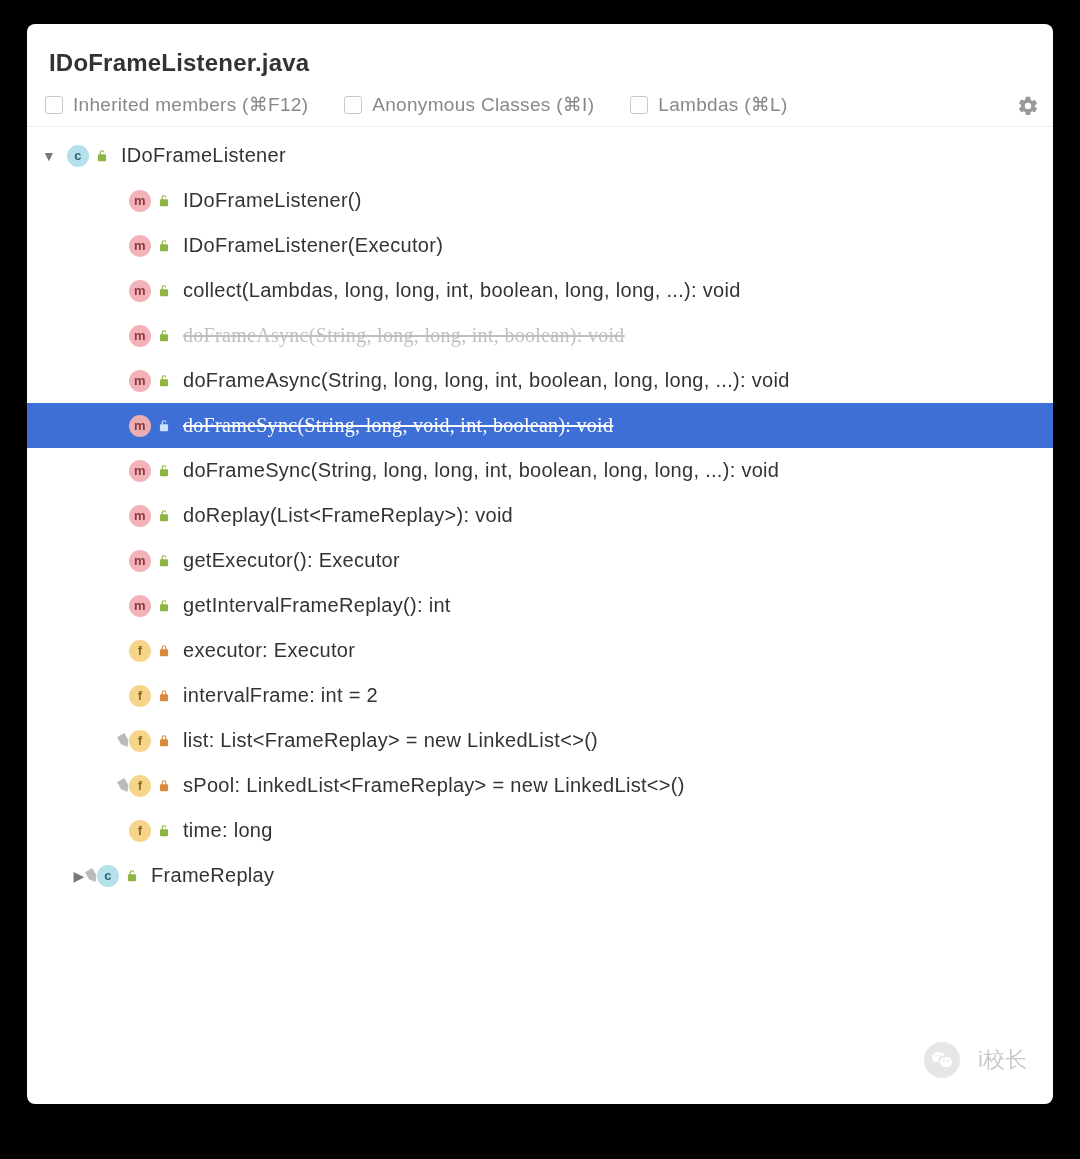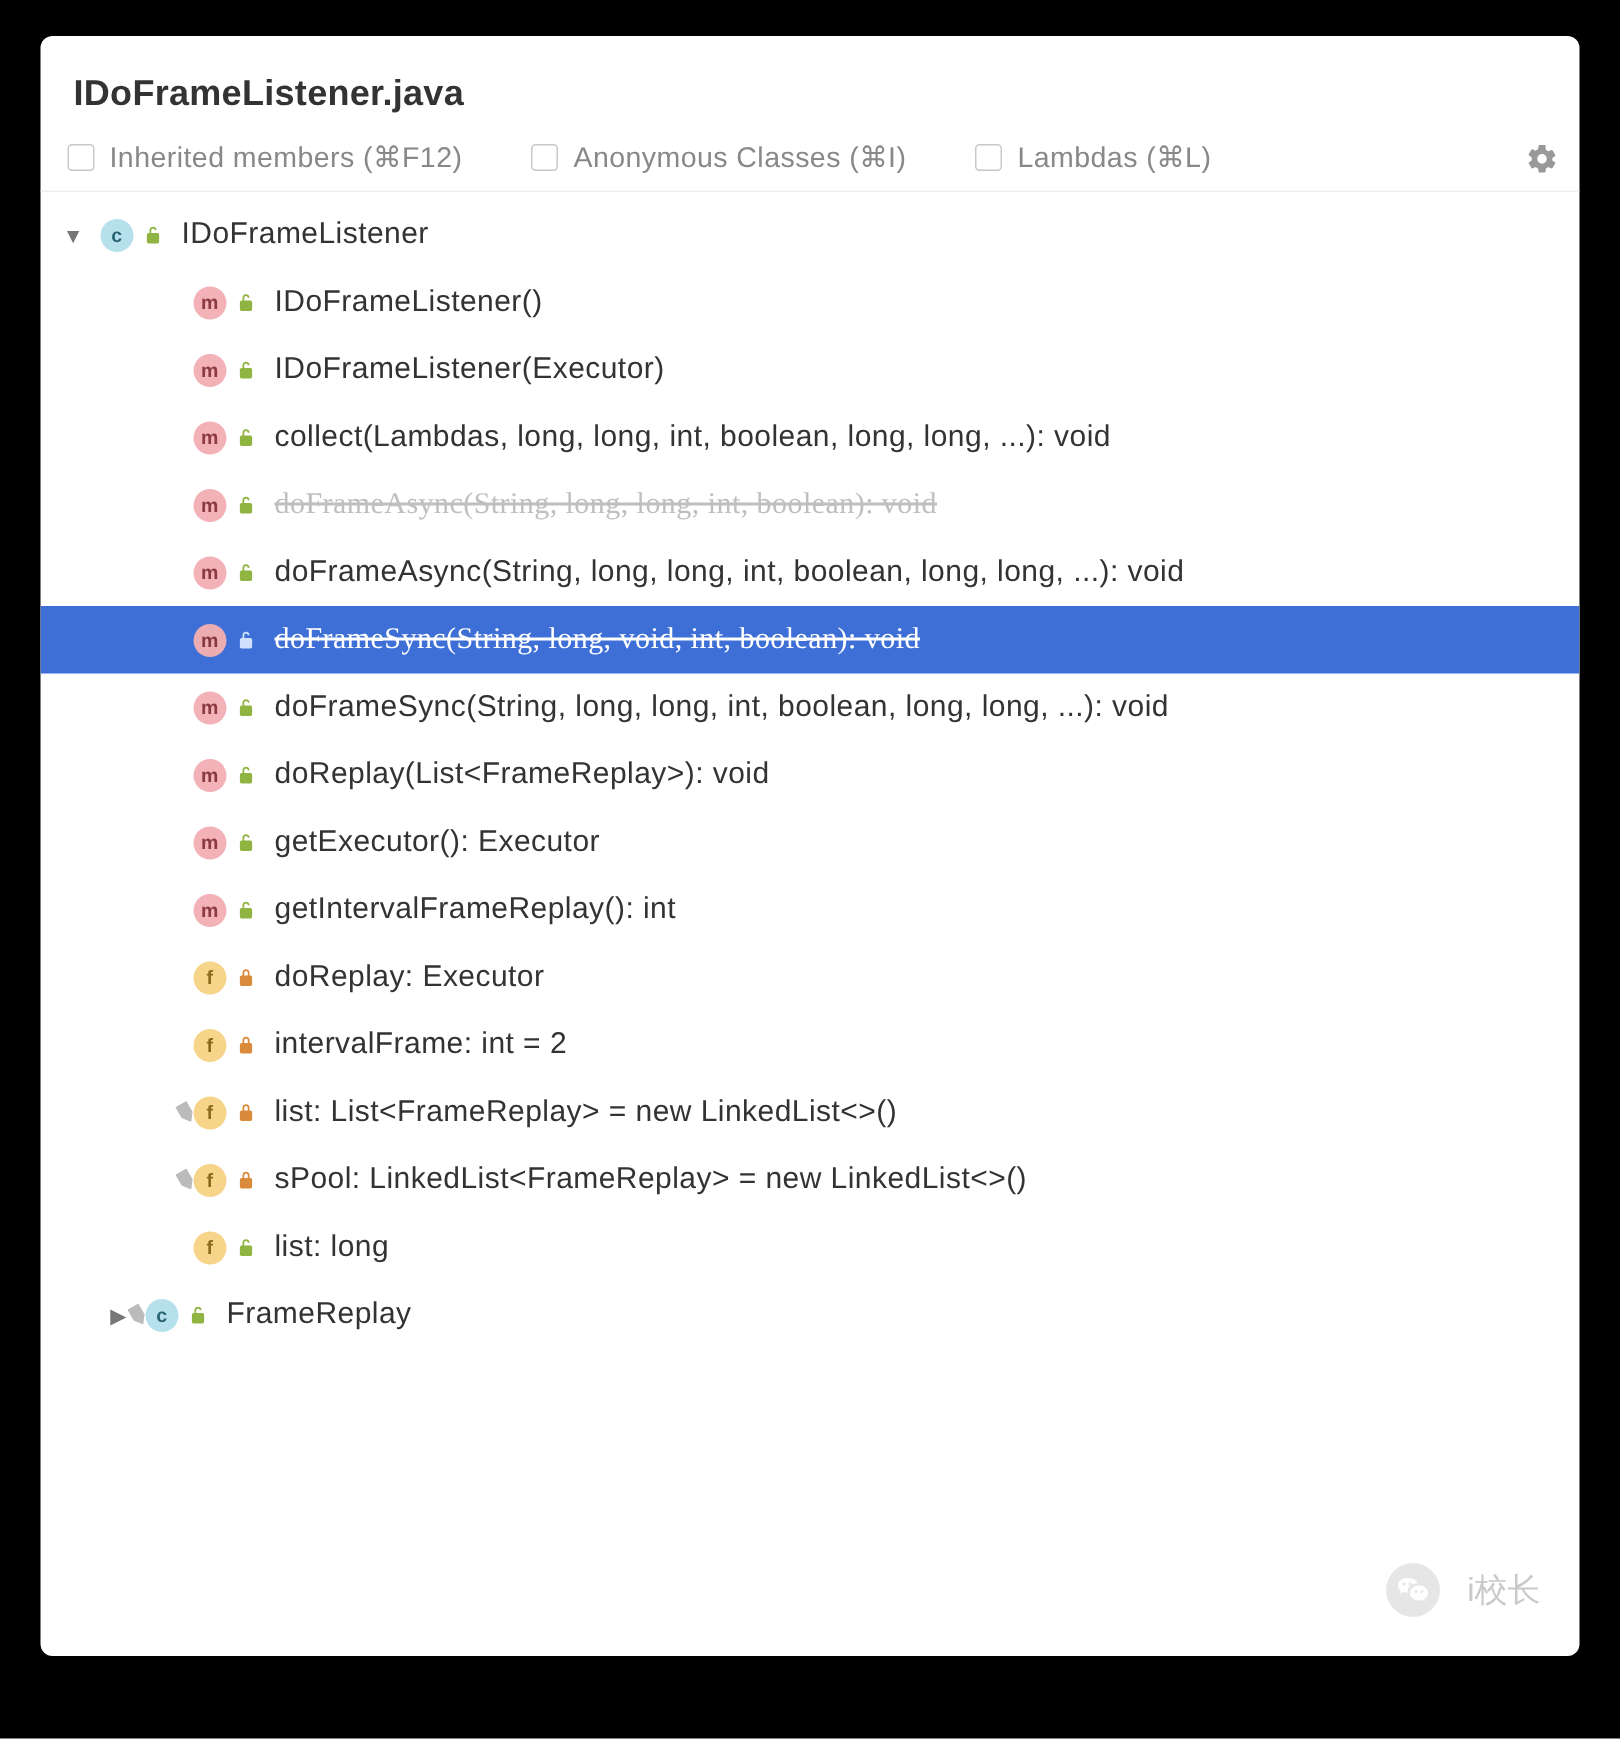--- a/index.html
+++ b/index.html
@@ -29,21 +29,21 @@
     font-size: 24px;
     font-weight: 700;
     color: #333;
     letter-spacing: 0.2px;
     margin-top: 11px;
   }
   .toolbar {
     display: flex;
     align-items: center;
     padding: 6px 18px 10px 18px;
-    gap: 46px;
+    gap: 36px;
     border-bottom: 1px solid #eee;
     position: relative;
   }
   .toolbar .check-item {
     display: inline-flex;
     align-items: center;
     gap: 10px;
   }
   .checkbox {
     width: 18px;
@@ -304,21 +304,21 @@
         <span class="label">getIntervalFrameReplay(): int</span>
       </div>
       <div class="row level-1">
         <span class="expander"></span>
         <span class="kind-badge kind-f">f</span>
         <span class="access locked">
           <svg width="14" height="14" viewBox="0 0 24 24" fill="currentColor">
             <path d="M12 2a4 4 0 0 0-4 4v3H7a2 2 0 0 0-2 2v8a2 2 0 0 0 2 2h10a2 2 0 0 0 2-2v-8a2 2 0 0 0-2-2h-1V6a4 4 0 0 0-4-4zm-2 4a2 2 0 1 1 4 0v3h-4V6z"></path>
           </svg>
         </span>
-        <span class="label">doReplay: Executor</span>
+        <span class="label">executor: Executor</span>
       </div>
       <div class="row level-1">
         <span class="expander"></span>
         <span class="kind-badge kind-f">f</span>
         <span class="access locked">
           <svg width="14" height="14" viewBox="0 0 24 24" fill="currentColor">
             <path d="M12 2a4 4 0 0 0-4 4v3H7a2 2 0 0 0-2 2v8a2 2 0 0 0 2 2h10a2 2 0 0 0 2-2v-8a2 2 0 0 0-2-2h-1V6a4 4 0 0 0-4-4zm-2 4a2 2 0 1 1 4 0v3h-4V6z"></path>
           </svg>
         </span>
         <span class="label">intervalFrame: int = 2</span>
@@ -346,21 +346,21 @@
         <span class="label">sPool: LinkedList&lt;FrameReplay&gt; = new LinkedList&lt;&gt;()</span>
       </div>
       <div class="row level-1">
         <span class="expander"></span>
         <span class="kind-badge kind-f">f</span>
         <span class="access unlocked">
           <svg width="14" height="14" viewBox="0 0 24 24" fill="currentColor">
             <path d="M12 2a4 4 0 0 0-4 4v3H7a2 2 0 0 0-2 2v8a2 2 0 0 0 2 2h10a2 2 0 0 0 2-2v-8a2 2 0 0 0-2-2H10V6a2 2 0 1 1 4 0h2a4 4 0 0 0-4-4z"></path>
           </svg>
         </span>
-        <span class="label">list: long</span>
+        <span class="label">time: long</span>
       </div>
       <div class="row level-0" style="padding-left: 42px;">
         <span class="expander">▶</span>
         <span class="pin"></span>
         <span class="kind-badge kind-c">c</span>
         <span class="access unlocked">
           <svg width="14" height="14" viewBox="0 0 24 24" fill="currentColor">
             <path d="M12 2a4 4 0 0 0-4 4v3H7a2 2 0 0 0-2 2v8a2 2 0 0 0 2 2h10a2 2 0 0 0 2-2v-8a2 2 0 0 0-2-2H10V6a2 2 0 1 1 4 0h2a4 4 0 0 0-4-4z"></path>
           </svg>
         </span>

